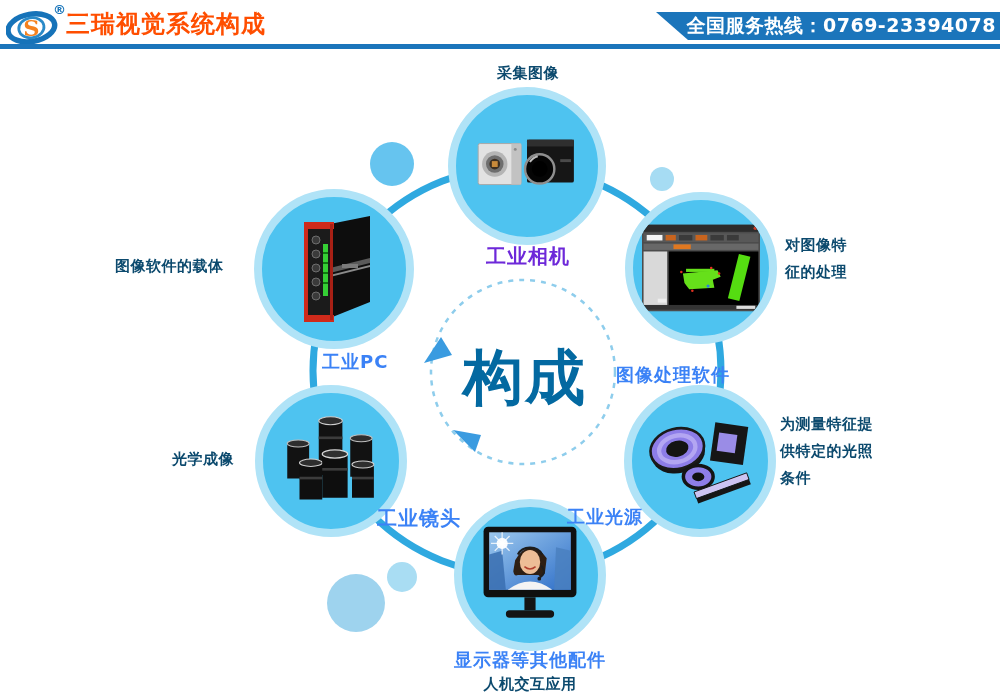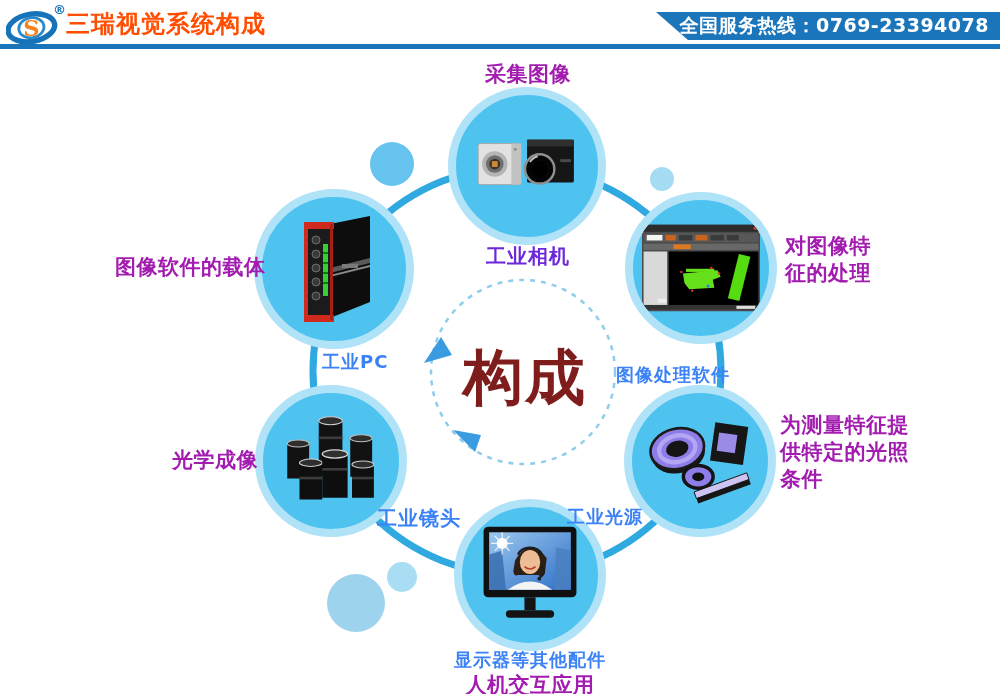--- a/index.html
+++ b/index.html
@@ -8,21 +8,21 @@
   .page { position:relative; width:1000px; height:694px; background:#fff; overflow:hidden; }
 
   
   .header { position:absolute; left:0; top:0; width:1000px; height:49px; background:#fff; }
   .logo-wrap { position:absolute; left:6px; top:4px; width:62px; height:42px; }
   .logo-reg { position:absolute; left:47px; top:-2px; font-size:13px; font-weight:bold; color:#1673b9; }
   .site-title { position:absolute; left:66px; top:5px; font-size:24px; font-weight:bold;
                 color:#ff4e00; letter-spacing:1px; line-height:38px; }
   .hotline-band { position:absolute; left:656px; top:12px; width:344px; height:28px;
                   background:#1b75bb; clip-path:polygon(0 0,100% 0,100% 100%,32px 100%);
-                  display:flex; align-items:center; justify-content:flex-end; padding-right:11px; }
+                  display:flex; align-items:center; justify-content:flex-end; padding-right:4px; }
   .hotline-band span { color:#fff; font-weight:bold; font-size:19px; letter-spacing:0.5px; }
   .header-divider { position:absolute; left:0; top:44px; width:1000px; height:5px; background:#1b75bb; }
 
   
   .diagram { position:absolute; left:0; top:49px; width:1000px; height:645px; }
   .bg-svg { position:absolute; left:0; top:-49px; width:1000px; height:694px; }
 
   .deco { position:absolute; border-radius:50%; }
   .deco1 { left:370px; top:93px;  width:44px; height:44px; background:#66c4ef; }
   .deco2 { left:650px; top:118px; width:24px; height:24px; background:#a6dcf3; }
@@ -32,26 +32,26 @@
   .node { position:absolute; border-radius:50%; background:#4ec3f0; border:8px solid #b0e3f7;
           display:flex; align-items:center; justify-content:center; overflow:hidden; }
   .n-camera  { left:448px; top:38px;  width:158px; height:158px; }
   .n-soft    { left:625px; top:143px; width:152px; height:152px; }
   .n-light   { left:624px; top:336px; width:152px; height:152px; }
   .n-monitor { left:454px; top:450px; width:152px; height:152px; }
   .n-lens    { left:255px; top:336px; width:152px; height:152px; }
   .n-pc      { left:254px; top:140px; width:160px; height:160px; }
 
   .center-title { position:absolute; left:430px; top:289px; width:190px; text-align:center;
-                  font-size:60px; font-weight:bold; color:#7f1d1d; letter-spacing:2px; }
+                  font-size:60px; font-weight:bold; color:#0369a1; letter-spacing:2px; }
 
   .blue-label { position:absolute; color:#3b82f6; font-weight:bold; font-size:18px;
                 letter-spacing:1px; }
-  .black-anno { position:absolute; color:#a21caf; font-weight:bold; font-size:21px;
-                line-height:27px; white-space:pre-line; letter-spacing:0.5px; }
+  .black-anno { position:absolute; color:#0c4a6e; font-weight:bold; font-size:15px;
+                line-height:27px; white-space:pre-line; letter-spacing:0.5px;font-family:Liberation Mono, monospace; }
 
   .lb-camera  { left:448px; top:194px; width:160px; text-align:center; font-size:20px; color:#6d28d9; }
   .lb-soft    { left:616px; top:314px; width:140px; }
   .lb-light   { left:567px; top:456px; width:100px; }
   .lb-monitor { left:430px; top:599px; width:200px; text-align:center; }
   .lb-lens    { left:377px; top:456px; width:90px;  font-size:20px; }
   .lb-pc      { left:322px; top:301px; width:90px; }
 
   .an-camera  { left:447px; top:12px;  width:162px; text-align:center; }
   .an-soft    { left:785px; top:184px; }

